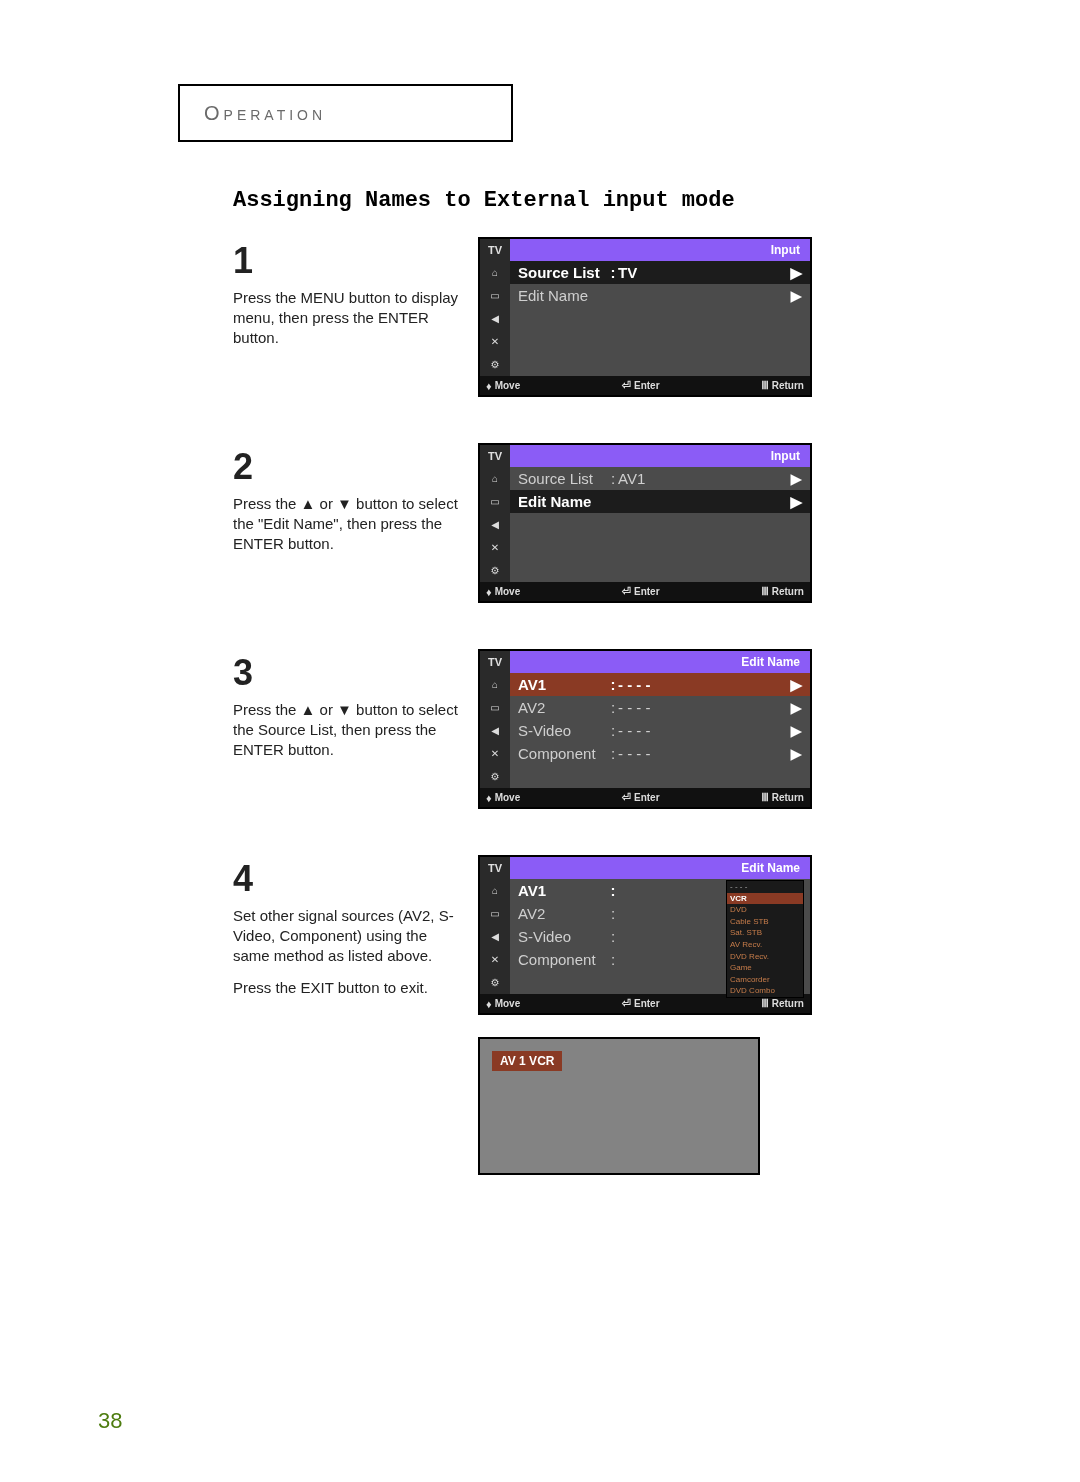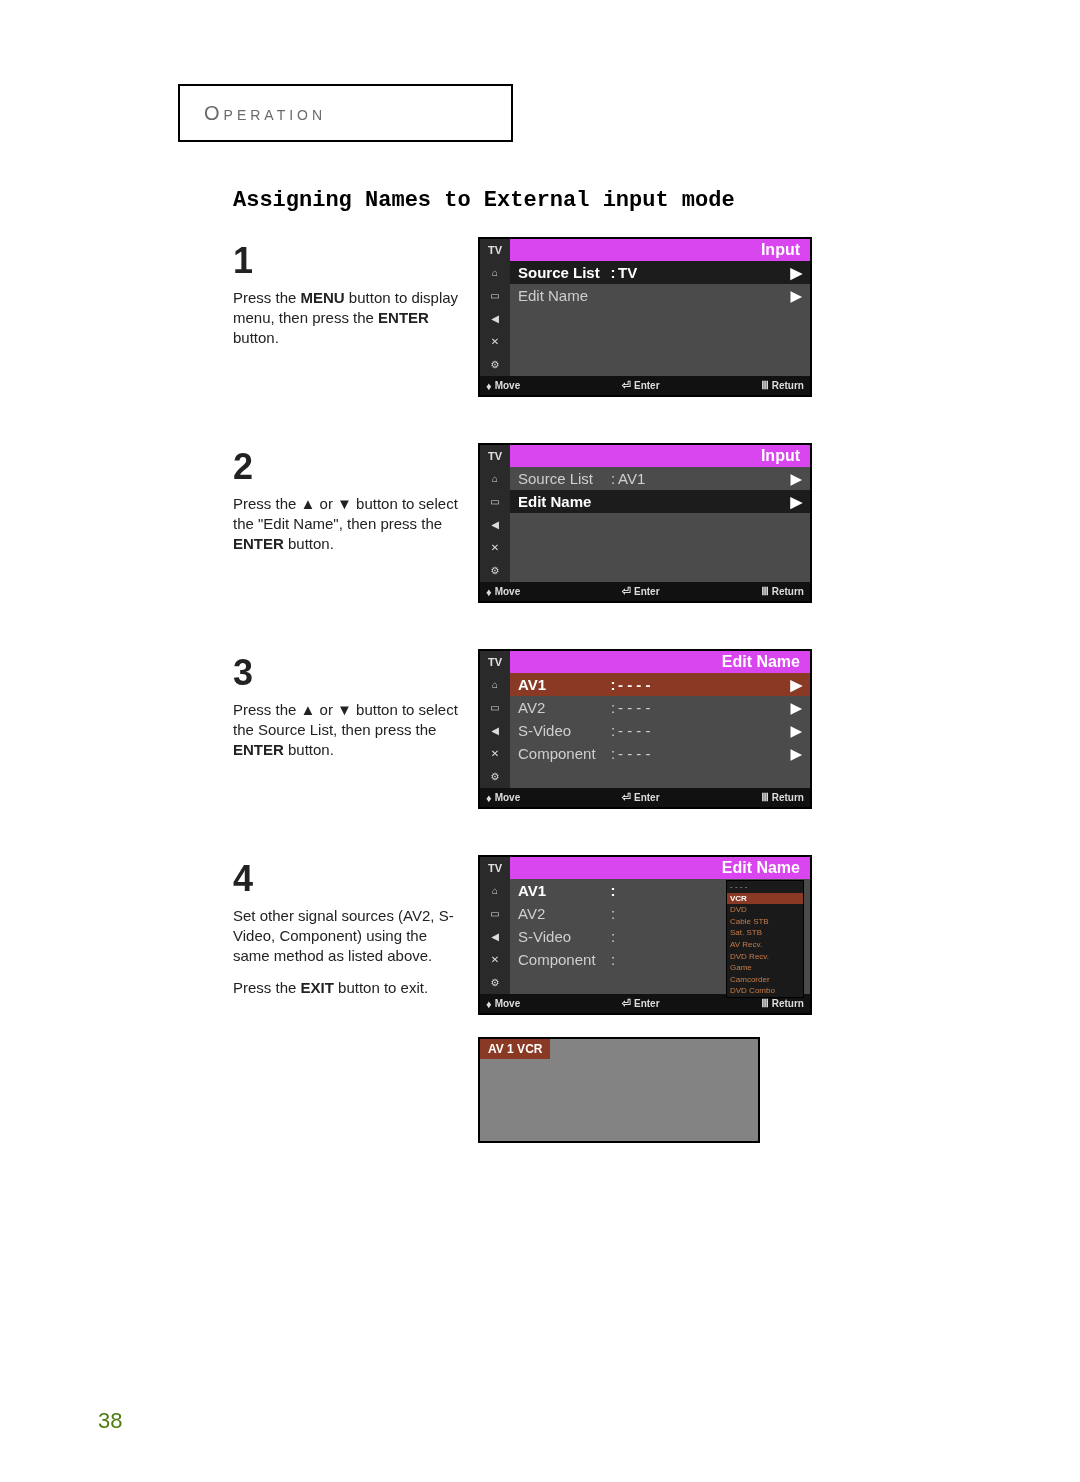--- a/index.html
+++ b/index.html
@@ -49,21 +49,21 @@
     font-size: 15px;
     line-height: 1.35;
     color: #222;
   }
   .step-num {
     font-size: 36px;
     font-weight: bold;
     margin-bottom: 2px;
   }
   .step-para { margin-bottom: 12px; }
-  .step-para b { font-weight: bold; margin-top: 28px; }
+  .step-para b { font-weight: normal; margin-top: 28px; }
   .osd {
     width: 334px;
     border: 2px solid #000;
     background: #4b4b4b;
     color: #cfcfcf;
     font-size: 11px;
     font-family: Arial, sans-serif;
   }
   .osd-header {
     display: flex;
@@ -74,28 +74,28 @@
     background: #2a2a2a;
     color: #e0e0e0;
     display: flex;
     align-items: center;
     justify-content: center;
     font-size: 11px;
     font-weight: bold;
   }
   .osd-title {
     flex: 1;
-    background: #d946ef;
+    background: #8b5cf6;
     color: #fff;
     display: flex;
     align-items: center;
     justify-content: flex-end;
     padding: 0 10px;
     font-weight: bold;
-    font-size: 16px;
+    font-size: 12px;
   }
   .osd-body {
     display: flex;
   }
   .osd-sidebar {
     width: 30px;
     background: #2a2a2a;
     display: flex;
     flex-direction: column;
   }
@@ -158,24 +158,24 @@
   }
   .popup .p-row {
     padding: 1px 3px;
     color: #c67c4a;
     white-space: nowrap;
   }
   .popup .p-row.hdr { color: #aaa; }
   .popup .p-row.psel { background: #8a3a24; color:#fff; font-weight:bold; }
   .result-box {
     width: 282px;
-    height: 106px;
+    height: 138px;
     border: 2px solid #000;
     background: #838383;
-    padding: 0;
+    padding: 12px;
   }
   .result-pill {
     background: #8a3a24;
     color: #fff;
     font-size: 12px;
     font-weight: bold;
     padding: 3px 8px;
     display: inline-block;
   }
   .page-num {

